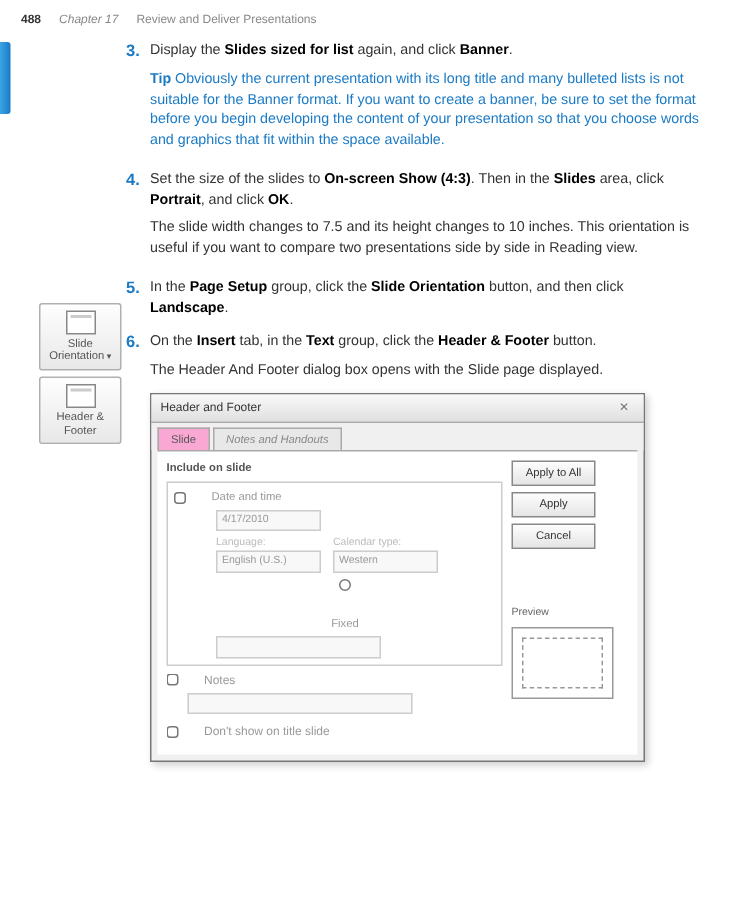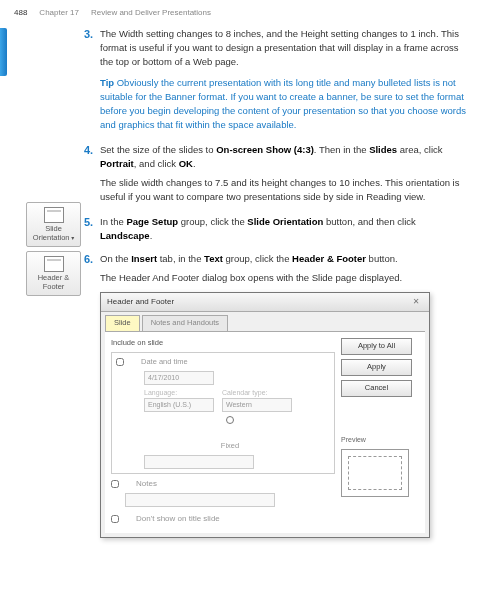--- a/index.html
+++ b/index.html
@@ -12,22 +12,22 @@
       height: 610px;
       position: relative;
     }
     .header {
       display: flex;
       gap: 12px;
       padding: 8px 0 0 14px;
       font-size: 8px;
       color: #666;
     }
-    .header .page-num { color: #333; font-weight: 400; }
-    .header .chapter { color: #888; }
+    .header .page-num { color: #333; font-weight: 700; }
+    .header .chapter { color: #888; font-style: italic; }
     .header .section { color: #888; }
     .blue-tab {
       position: absolute;
       left: 0;
       top: 28px;
       width: 7px;
       height: 48px;
       background: linear-gradient(to right, #3ba5e8, #1a7ac5);
       border-radius: 0 2px 2px 0;
     }
@@ -115,46 +115,46 @@
     .dialog-tabs {
       display: flex;
       padding: 3px 4px 0 4px;
       gap: 2px;
       background: #f0f0f0;
     }
     .dlg-tab {
       padding: 2px 8px;
       border: 1px solid #aaa;
       border-bottom: none;
-      background: #fef9c3;
+      background: #f9a8d4;
       font-size: 7.5px;
       color: #555;
     }
-    .dlg-tab.inactive { background: #e8e8e8; color: #888; }
+    .dlg-tab.inactive { background: #e8e8e8; color: #888; font-style: italic; }
     .dialog-body {
       background: #fff;
       border-top: 1px solid #aaa;
       display: flex;
       padding: 6px;
       margin: 0 4px 4px 4px;
     }
     .dlg-left { flex: 1; }
     .dlg-right { width: 78px; margin-left: 6px; }
     .dlg-btn {
       display: block;
-      width: 71px;
+      width: 56px;
       padding: 2px 0;
       margin-bottom: 4px;
       border: 1px solid #888;
       background: linear-gradient(#fdfdfd, #e5e5e5);
       text-align: center;
       font-size: 7.5px;
       color: #333;
     }
-    .dlg-section-label { font-size: 7.5px; color: #555; margin-bottom: 3px; }
+    .dlg-section-label { font-size: 7.5px; color: #555; margin-bottom: 3px; font-weight: bold; }
     .dlg-group {
       border: 1px solid #ccc;
       padding: 4px;
       margin-bottom: 4px;
       font-size: 7.5px;
     }
     .checkbox-row {
       display: flex;
       align-items: center;
       gap: 17px;
@@ -221,21 +221,23 @@
     <div class="icon-box"></div>
     <span>Header &amp; Footer</span>
   </div>
 </div>
 
 <div class="content">
 
   <div class="step">
     <span class="step-num">3.</span>
     <div class="step-body">
-      <div class="follow-text">The Width setting changes to 8 inches, and the Height setting changes to 1 inch. This format is useful if you want to design a presentation that will display in a frame across the top or bottom of a Web page.</div>
+      <div class="step-text">
+        <span>Display the </span><b>Slides sized for list</b><span> again, and click </span><b>Banner</b><span>.</span>
+      </div>
       <div class="tip">
         <span class="tip-label">Tip</span><span> Obviously the current presentation with its long title and many bulleted lists is not suitable for the Banner format. If you want to create a banner, be sure to set the format before you begin developing the content of your presentation so that you choose words and graphics that fit within the space available.</span>
       </div>
     </div>
   </div>
 
   <div class="step">
     <span class="step-num">4.</span>
     <div class="step-body">
       <div class="step-text">

